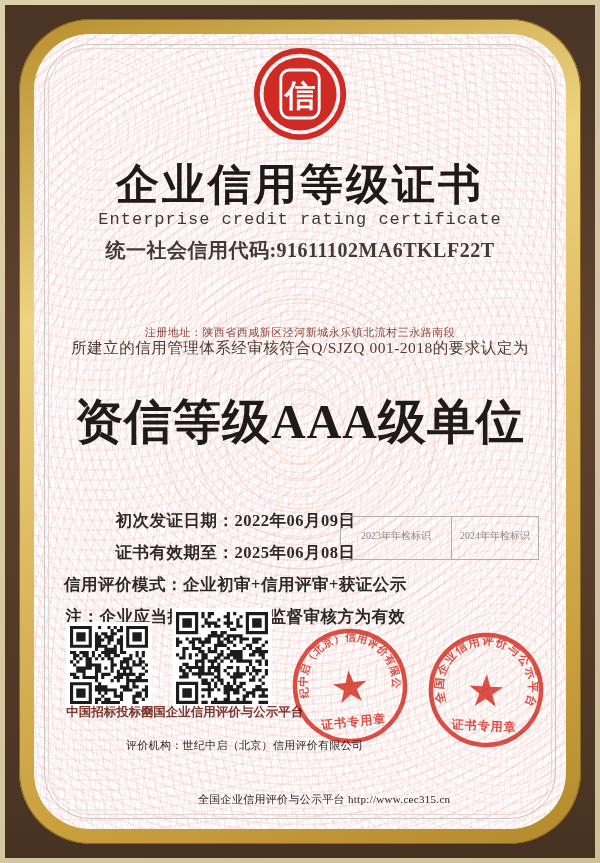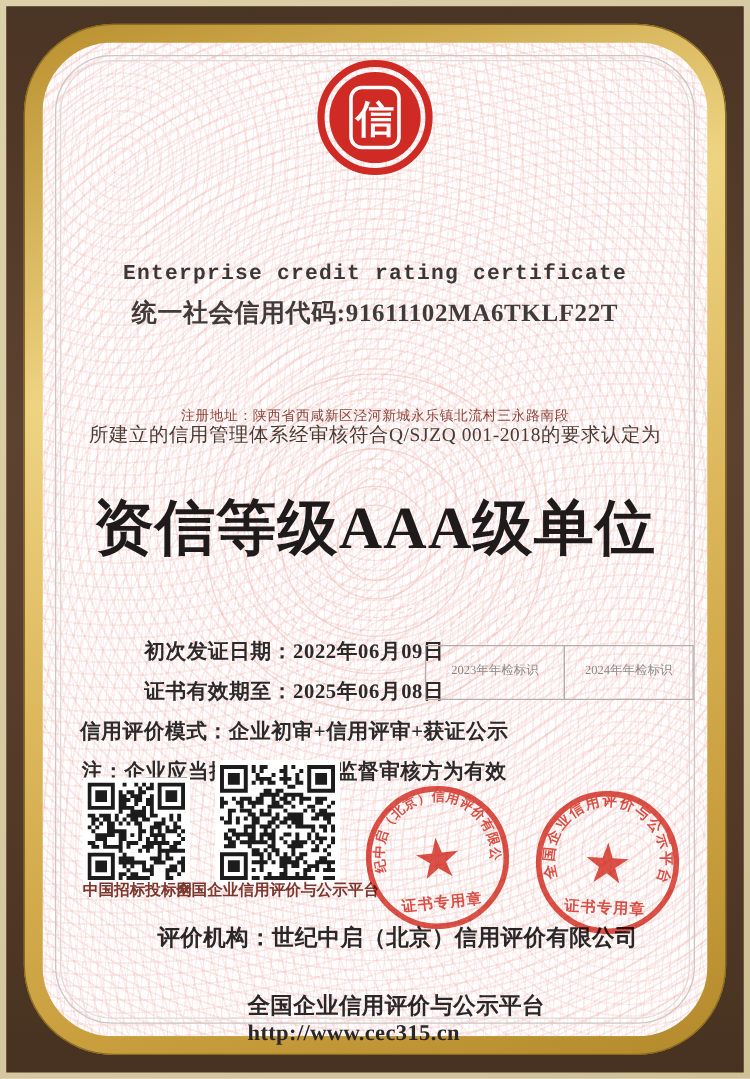--- a/index.html
+++ b/index.html
@@ -24,47 +24,47 @@
       repeating-radial-gradient(circle at 12% 12%, rgba(236,160,152,.16) 0 1.5px, rgba(255,255,255,0) 1.5px 10px),
       repeating-radial-gradient(circle at 88% 82%, rgba(236,160,152,.16) 0 1.5px, rgba(255,255,255,0) 1.5px 9px),
       repeating-linear-gradient(95deg, rgba(243,198,192,.26) 0 1px, rgba(255,255,255,0) 1px 6px),
       repeating-linear-gradient(82deg, rgba(243,198,192,.20) 0 1px, rgba(255,255,255,0) 1px 9px),
       #fffdfd;
   }
   .inframe{position:absolute;inset:10px;border:1px solid #ccc6c4;border-radius:46px;pointer-events:none;}
   .inframe2{position:absolute;inset:14px;border:1px solid #e0d9d7;border-radius:42px;pointer-events:none;}
   .rosette{position:absolute;left:116px;top:250px;opacity:.55;pointer-events:none;}
 
-  .abs{position:absolute;left:0;right:0;text-align:center;font-weight:bold;}
+  .abs{position:absolute;left:0;right:0;text-align:center;}
   .top-seal{position:absolute;left:218px;top:12px;}
   .title{top:122px;font-size:43px;font-weight:900;color:#1d1a19;letter-spacing:3px;}
   .subtitle{top:176px;font-family:"Liberation Mono","DejaVu Sans Mono",monospace;font-size:17px;color:#3c3734;letter-spacing:1px;}
   .code{top:203px;font-size:20px;font-weight:700;color:#403a38;letter-spacing:.5px;}
   .company{top:230px;font-size:31px;font-weight:900;color:#161413;letter-spacing:2px;}
   .address{top:291px;font-size:11px;font-weight:400;color:#8d453c;letter-spacing:.5px;}
   .statement{top:304px;font-size:15.5px;font-weight:400;color:#4a3a33;letter-spacing:.5px;}
   .rating{top:356px;font-size:48px;font-weight:900;color:#1e1b1a;letter-spacing:1px;}
 
   .details{position:absolute;left:30px;top:476px;}
   .detail-line{font-size:16.5px;font-weight:700;color:#2d2928;margin-bottom:10px;letter-spacing:.5px;text-align:center;}
 
   .yearboxes{position:absolute;left:306px;top:482px;display:flex;}
   .yearbox{border:1px solid #b3aeac;height:44px;display:flex;align-items:flex-end;justify-content:center;
            font-size:10px;color:#8b8886;padding-bottom:16px;box-sizing:border-box;}
   .yearbox.b1{width:112px;}
-  .yearbox.b2{width:104px;margin-left:-1px;}
+  .yearbox.b2{width:88px;margin-left:-1px;}
 
   .qr{position:absolute;background:#fff;box-shadow:0 0 0 4px #fff;}
   .qr1{left:36px;top:592px;}
   .qr2{left:142px;top:578px;}
   .qr-label{position:absolute;font-size:12.5px;font-weight:600;color:#7c372e;text-align:center;}
   .ql1{left:6px;top:670px;width:140px;}
   .ql2{left:88px;top:670px;width:200px;}
 
-  .footer-line{position:absolute;font-size:18px;font-weight:700;color:#2b2726;letter-spacing:.3px;}
+  .footer-line{position:absolute;font-size:11px;font-weight:400;color:#2b2726;letter-spacing:.3px;}
   .f1{left:92px;top:704px;}
   .f2{left:92px;top:731px;}
   .f3{left:164px;top:758px;}
 
   .seal{position:absolute;mix-blend-mode:multiply;opacity:.88;}
   .seal1{left:256px;top:592px;transform:rotate(-6deg);}
   .seal2{left:392px;top:596px;transform:rotate(3deg);}
 </style>
 </head>
 <body>
@@ -89,20 +89,21 @@
     </g>
   </svg>
 
   <svg class="top-seal" width="96" height="96" viewBox="0 0 100 100">
     <circle cx="50" cy="50" r="45" fill="none" stroke="#cf2b24" stroke-width="6"></circle>
     <circle cx="50" cy="50" r="38" fill="#cf2b24"></circle>
     <rect x="30" y="25" width="40" height="50" rx="9" fill="none" stroke="#fff" stroke-width="3"></rect>
     <text x="50" y="62" text-anchor="middle" font-size="32" font-weight="bold" fill="#ffffff" font-family="Liberation Serif, DejaVu Serif, serif">信</text>
   </svg>
 
+  <div class="abs title">企业信用等级证书</div>
   <div class="abs subtitle">Enterprise credit rating certificate</div>
   <div class="abs code">统一社会信用代码:91611102MA6TKLF22T</div>
   <div class="abs address">注册地址：陕西省西咸新区泾河新城永乐镇北流村三永路南段</div>
   <div class="abs statement">所建立的信用管理体系经审核符合Q/SJZQ 001-2018的要求认定为</div>
   <div class="abs rating">资信等级AAA级单位</div>
 
   <div class="details">
     <div class="detail-line">初次发证日期：2022年06月09日</div>
     <div class="detail-line">证书有效期至：2025年06月08日</div>
     <div class="detail-line">信用评价模式：企业初审+信用评审+获证公示</div>

